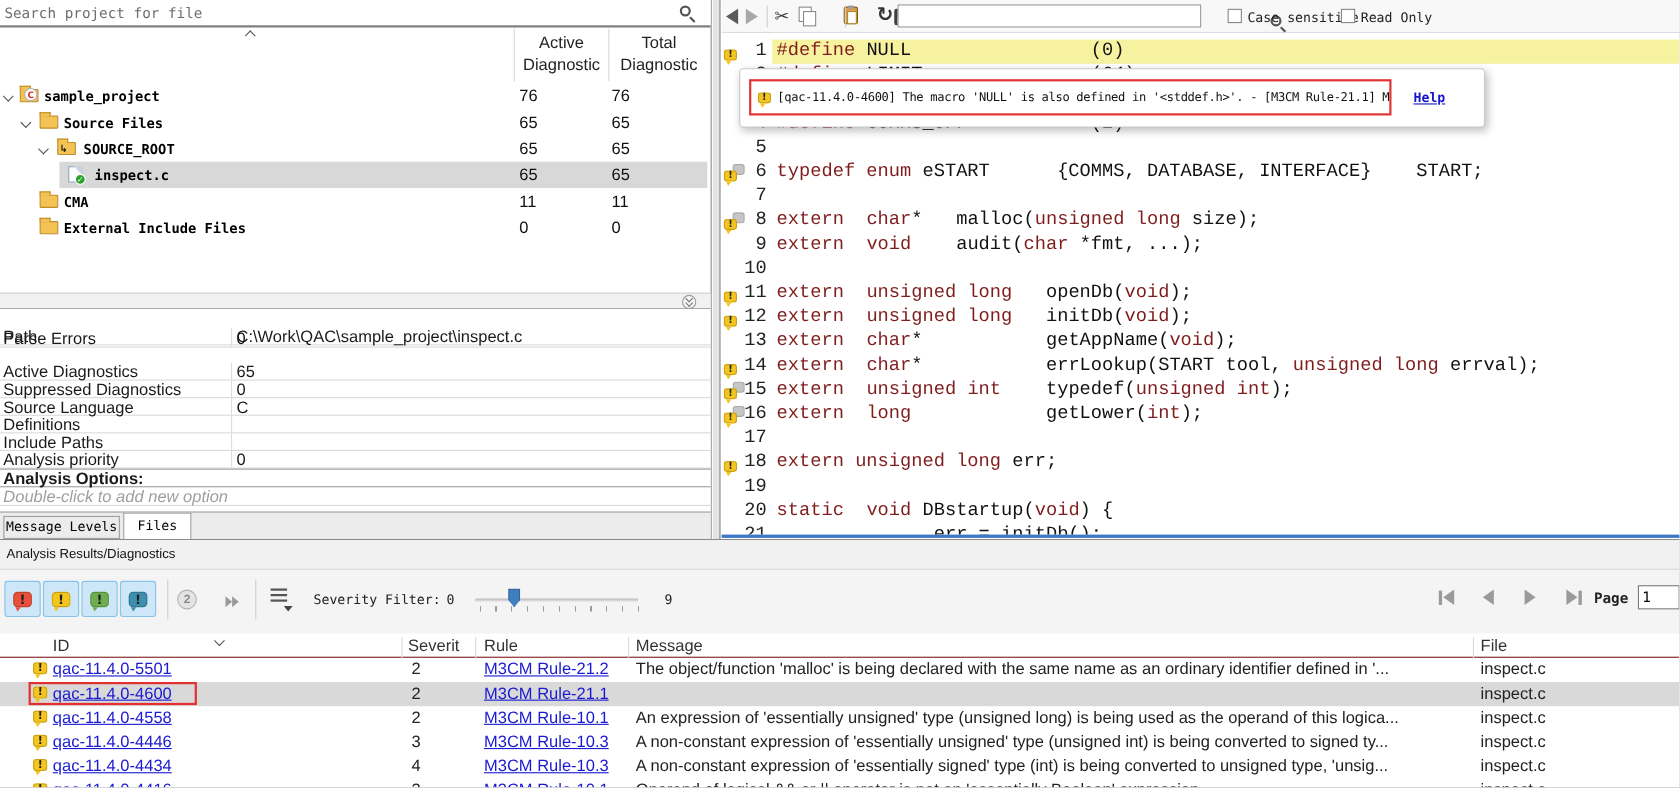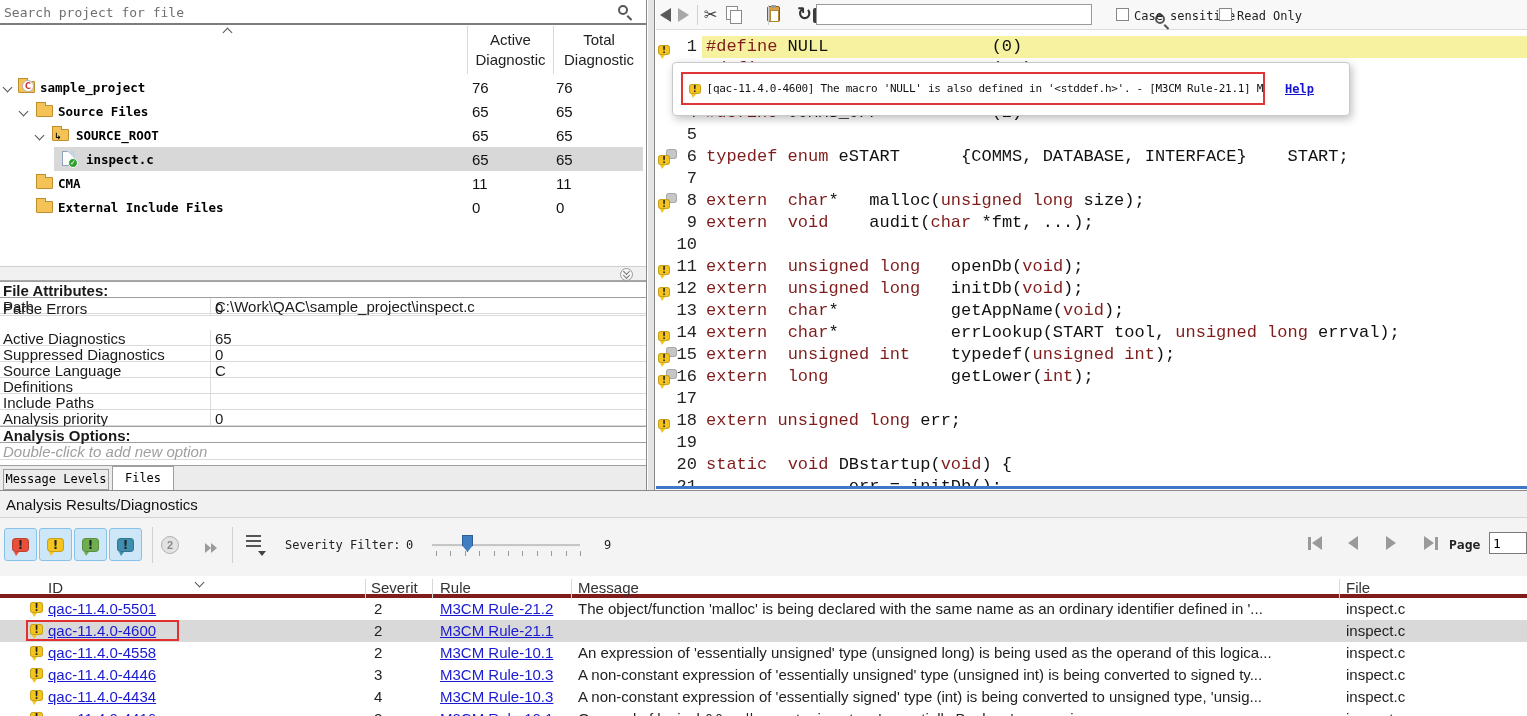--- a/index.html
+++ b/index.html
@@ -132,21 +132,21 @@
   #popup .redbox { position:absolute; left:8px; top:9px; width:584px; height:33px; border:2px solid #e23434;
           display:flex; align-items:center; padding-left:6px; gap:6px; }
   #popup .msg { font:11px "DejaVu Sans Mono",monospace; color:#111; letter-spacing:-.3px; white-space:nowrap; overflow:hidden; }
   #popup .help { position:absolute; left:612px; top:19px; font:bold 12px "DejaVu Sans Mono",monospace;
           color:#1414cc; text-decoration:underline; }
 
   
   #bottom { position:absolute; left:0; top:490px; width:1527px; height:226px; background:#f2f2f2;
           border-top:1px solid #8a8a8a; overflow:hidden; }
   #bhdr { position:absolute; left:0; top:0; width:100%; height:27px; background:#f1f1f1; border-bottom:1px solid #d4d4d4; }
-  #bhdr span { position:absolute; left:6px; top:5px; font-size:15px; color:#111; }
+  #bhdr span { position:absolute; left:6px; top:5px; font-size:12px; color:#111; }
   #btools { position:absolute; left:0; top:27px; width:100%; height:58px; background:#f4f4f4; }
   .sevbtn { position:absolute; top:10px; width:33px; height:33px; background:#cde7f8; border:1px solid #86c2ea;
           border-radius:3px; display:flex; align-items:center; justify-content:center; }
   .tsep { position:absolute; top:9px; width:1px; height:36px; background:#d0d0d0; }
   .circ2 { position:absolute; left:161px; top:18px; width:18px; height:18px; border-radius:50%; background:#e3e3e3;
           border:1px solid #b2b2b2; text-align:center; font:bold 11px/17px "Liberation Sans",sans-serif; color:#8a8a8a; }
   .ffwd { position:absolute; left:205px; top:21px; }
   .ffwd i { display:inline-block; width:0; height:0; border:5px solid transparent; border-left:6px solid #9a9a9a; border-right:0; }
   .ham { position:absolute; left:246px; top:17px; width:15px; height:2px; background:#555;
           box-shadow:0 5px 0 #555, 0 10px 0 #555; }
@@ -159,21 +159,21 @@
           clip-path:polygon(0 0,100% 0,100% 60%,50% 100%,0 60%); }
   .pgbtn { position:absolute; top:18px; display:flex; align-items:center; gap:1px; }
   .pgbtn .t { width:0; height:0; border-style:solid; }
   .pgbtn .t.l { border-width:7px 10px 7px 0; border-color:transparent #9a9a9a transparent transparent; }
   .pgbtn .t.r { border-width:7px 0 7px 10px; border-color:transparent transparent transparent #9a9a9a; }
   .pgbtn .bar { width:3px; height:13px; background:#9a9a9a; }
   #pageinput { position:absolute; left:1489px; top:14px; width:38px; height:22px; border:1px solid #7a7a7a;
           font:13px "DejaVu Sans Mono",monospace; padding:0 3px; outline:none; }
 
   #btable { position:absolute; left:0; top:85px; width:1527px; height:141px; background:#fff; overflow:hidden; }
-  #thead { position:absolute; left:0; top:0; width:1527px; height:22px; background:#fff; border-bottom:4px solid #7f1d1d; }
+  #thead { position:absolute; left:0; top:0; width:1527px; height:22px; background:#fff; border-bottom:1px solid #7f1d1d; }
   #thead span { position:absolute; top:3px; font-size:15px; color:#333; }
   .hsep { position:absolute; top:1px; width:1px; height:20px; background:#d9d9d9; }
   #tbl-sort { position:absolute; left:196px; top:1px; }
   .drow { position:absolute; left:0; width:1527px; height:22px; font-size:15px; color:#222; }
   .drow.sel { background:#d9d9d9; }
   .drow > span, .drow > a { position:absolute; top:2px; }
   .drow .ic { left:30px; top:4px; }
   .drow a { text-decoration:underline; color:#1a1ad2; }
   .drow .c-id { left:48px; }
   .drow .c-sev { left:374px; }
@@ -239,23 +239,20 @@
       </div>
 
     <div id="collapse-strip">
       <span id="collapse-btn">
           <i></i>
           <b></b>
         </span>
     </div>
 
     <div id="attrs">
-        <div class="arow hdr" style="top:0px">
-          <span class="k">File Attributes:</span>
-        </div>
         <div class="arow data" style="top:17px">
     <span class="k">Path</span>
     <span class="v">C:\Work\QAC\sample_project\inspect.c</span>
         </div>
         <div class="arow data" style="top:19px">
     <span class="k">Parse Errors</span>
     <span class="v">0</span>
         </div>
         <div class="arow data" style="top:49px">
     <span class="k">Active Diagnostics</span>

